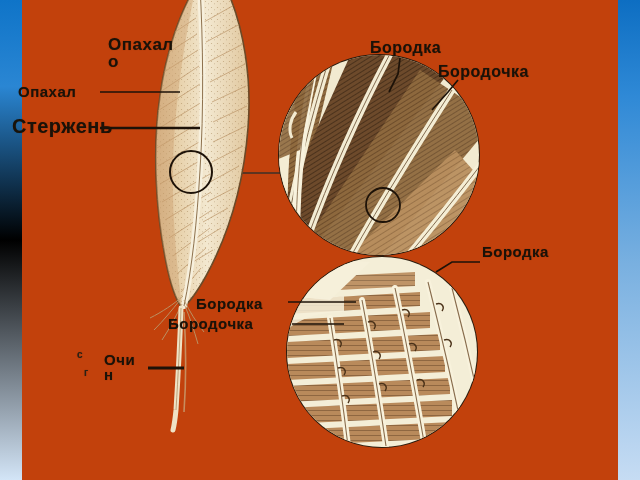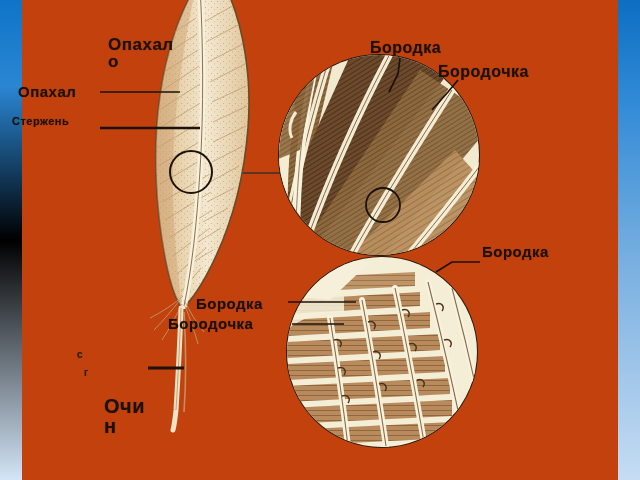--- a/index.html
+++ b/index.html
@@ -23,27 +23,27 @@
     position: absolute;
     color: #1a1208;
     font-weight: bold;
     letter-spacing: 0.5px;
     white-space: pre-wrap;
     line-height: 1.02;
     text-shadow: 0 0 1px rgba(0,0,0,0.35);
   }
   .lbl-opahalo   { left: 108px; top: 36px;  width: 95px;  font-size: 17px; }
   .lbl-borodki   { left: 18px;  top: 84px;  font-size: 15px; }
-  .lbl-sterzhen  { left: 12px;  top: 116px; font-size: 11px; }
+  .lbl-sterzhen  { left: 12px;  top: 116px; font-size: 20px; }
   .lbl-borodka-t { left: 370px; top: 40px;  font-size: 16px; }
   .lbl-borodochka-t { left: 438px; top: 64px; font-size: 16px; }
   .lbl-kryuchochki  { left: 482px; top: 244px; font-size: 15px; }
   .lbl-borodka-m    { left: 196px; top: 296px; font-size: 15px; }
   .lbl-borodochka-m { left: 168px; top: 316px; font-size: 15px; }
-  .lbl-ochin  { left: 104px; top: 352px; width: 42px; font-size: 20px; margin-top: 44px; }
+  .lbl-ochin  { left: 104px; top: 352px; width: 42px; font-size: 15px; }
   .lbl-ghost-s { left: 77px; top: 350px; font-size: 10px; color:#2a2116; font-weight:bold;}
   .lbl-ghost-g { left: 84px; top: 368px; font-size: 10px; color:#2a2116; font-weight:bold;}
 
   
   #art {
     position: absolute;
     left: 0; top: 0;
     width: 640px;
     height: 480px;
   }

